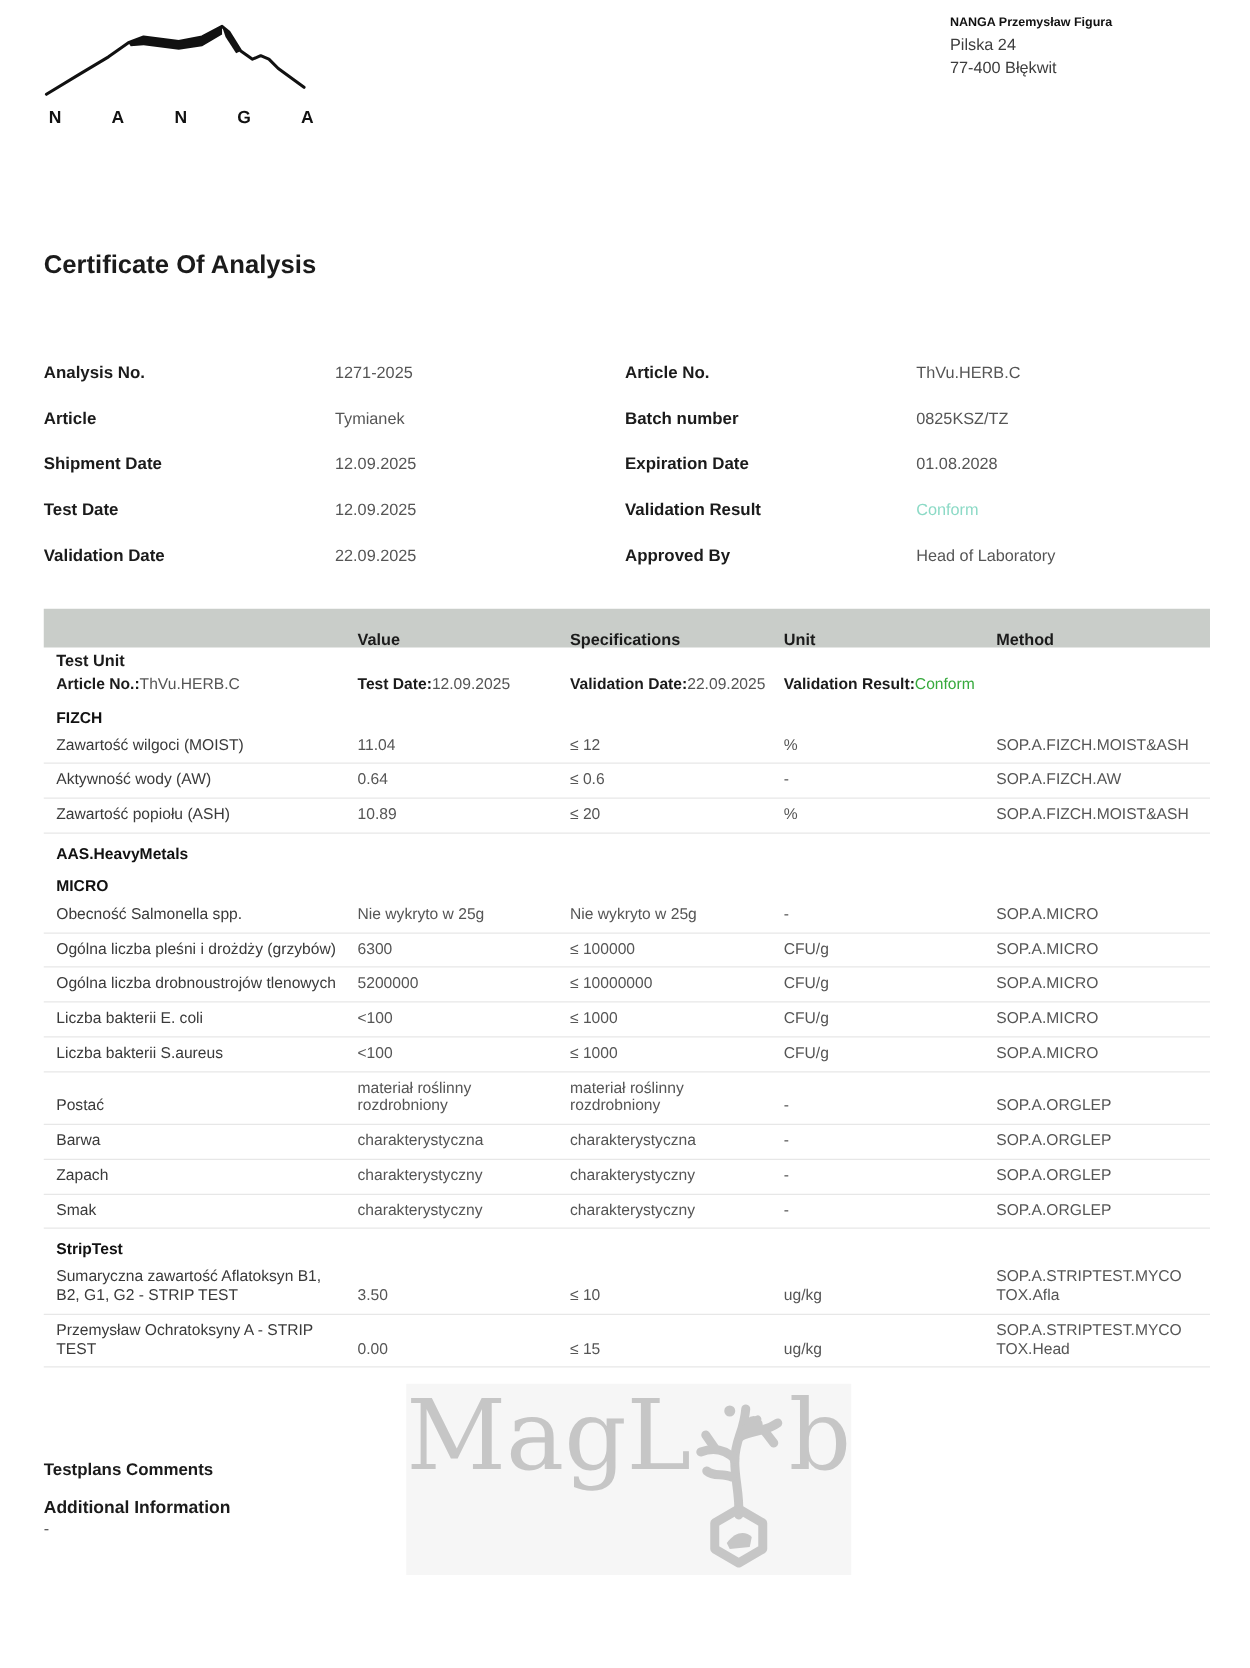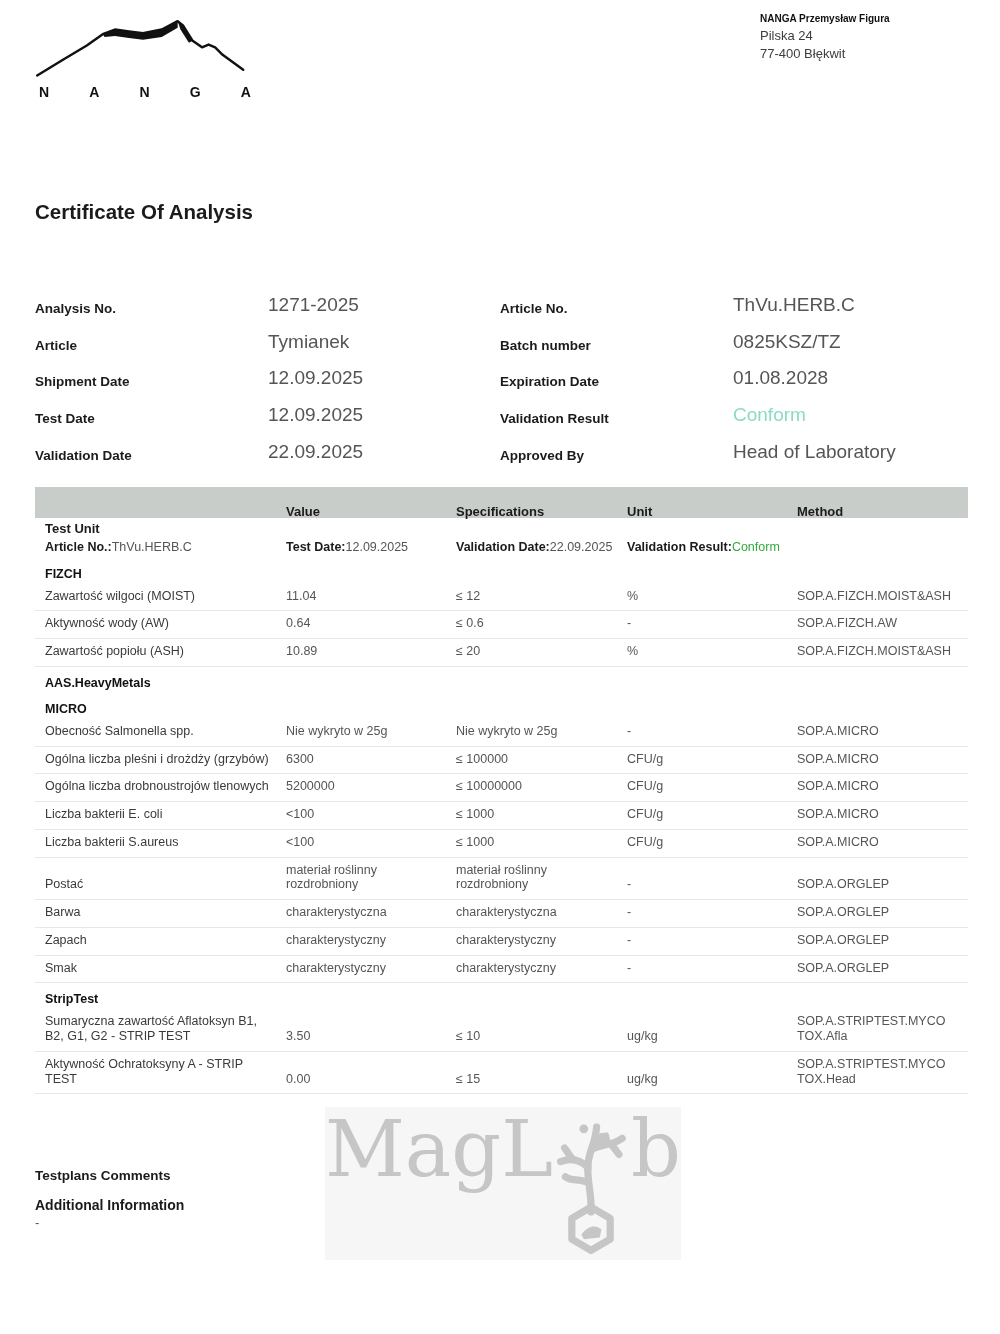--- a/index.html
+++ b/index.html
@@ -12,23 +12,23 @@
   .logo { position:absolute; left:35px; top:8px; width:216px; }
   .logo-letters { display:flex; justify-content:space-between; width:212px; margin:-2px 0 0 4px;
     font-weight:bold; font-size:14px; color:#111; letter-spacing:0; }
   .company { position:absolute; left:760px; top:12px; font-size:13px; line-height:1.45; color:#3d3d3d; }
   .company .name { font-weight:bold; color:#111; font-size:10px; }
   
   .title { position:absolute; left:35px; top:200px; font-size:20.5px; font-weight:bold; color:#1b1b1b; }
   
   .info-grid { position:absolute; left:35px; top:279px; width:935px; display:flex; }
   .info-col { width:465px; }
-  .info-row { display:flex; height:36.8px; align-items:flex-end; }
+  .info-row { display:flex; height:36.8px; align-items:center; }
   .info-label { width:233px; font-weight:bold; color:#1b1b1b; font-size:13.5px; }
-  .info-value { color:#555; font-size:19px; }
+  .info-value { color:#555; font-size:13px; }
   .info-value.teal { color:#8cdac6; }
   
   .table { position:absolute; left:35px; top:487px; width:933px; font-size:12.5px; }
   .tgrid { display:grid; grid-template-columns:251px 170px 171px 170px 171px; }
   .thead { background:#c9cdc9; height:31px; align-items:center; font-weight:bold; font-size:13px; color:#1b1b1b; }
   .thead .c1 { padding-left:10px;margin-top:34px; }
   .subrow { padding:22px 0 2px; align-items:flex-start; line-height:1.25; }
   .subrow .c1 { padding-left:10px; }
   .subrow .cell { padding-right:14px; }
   .sh-label { font-weight:bold; color:#1b1b1b; }
@@ -229,21 +229,21 @@
         </div>
         <div class="sec-header">StripTest</div>
         <div class="tgrid trow">
           <div class="cell c1">Sumaryczna zawartość Aflatoksyn B1, B2, G1, G2 - STRIP TEST</div>
           <div class="cell c2">3.50</div>
           <div class="cell c3">≤ 10</div>
           <div class="cell c4">ug/kg</div>
           <div class="cell c5">SOP.A.STRIPTEST.MYCOTOX.Afla</div>
         </div>
         <div class="tgrid trow">
-          <div class="cell c1">Aktywność Ochratoksyny A - STRIP TEST</div>
+          <div class="cell c1">Przemysław Ochratoksyny A - STRIP TEST</div>
           <div class="cell c2">0.00</div>
           <div class="cell c3">≤ 15</div>
           <div class="cell c4">ug/kg</div>
           <div class="cell c5">SOP.A.STRIPTEST.MYCOTOX.Head</div>
         </div>
       </div>
   </div>
 
   <div class="wm-panel">
     <div class="wm">

